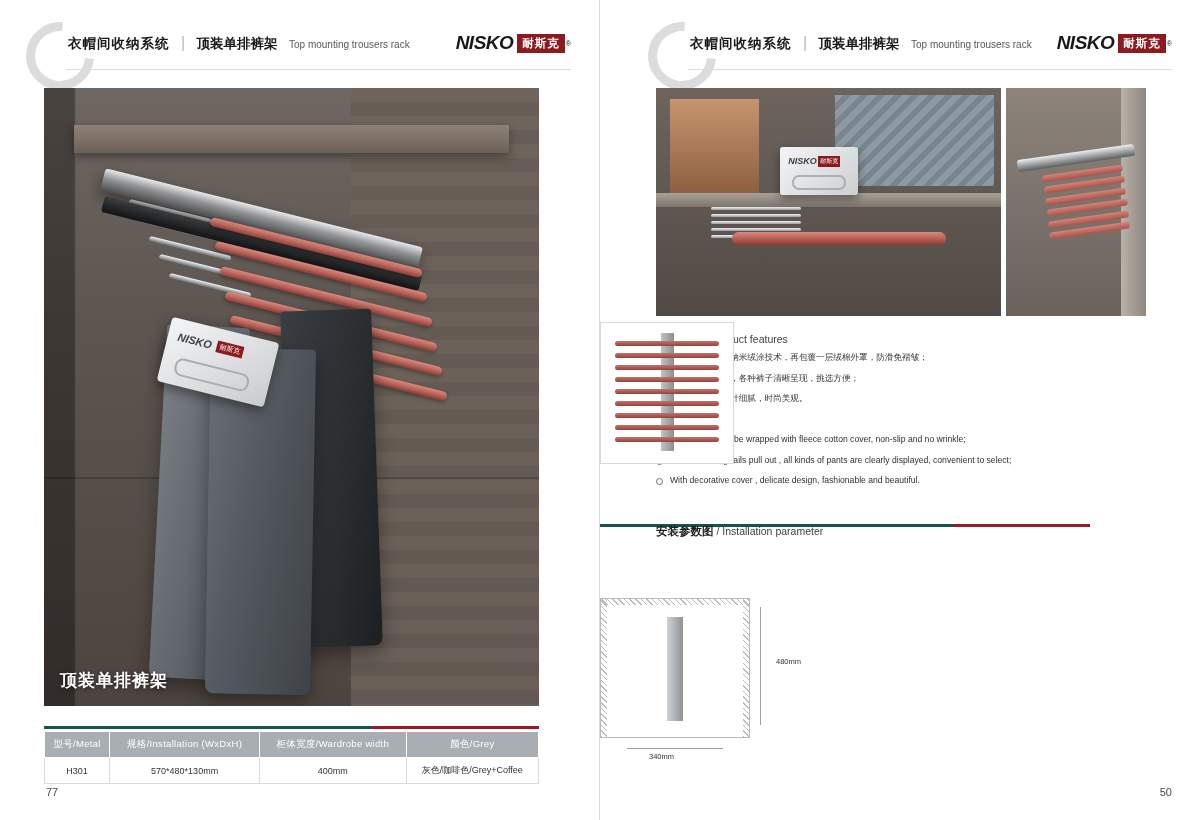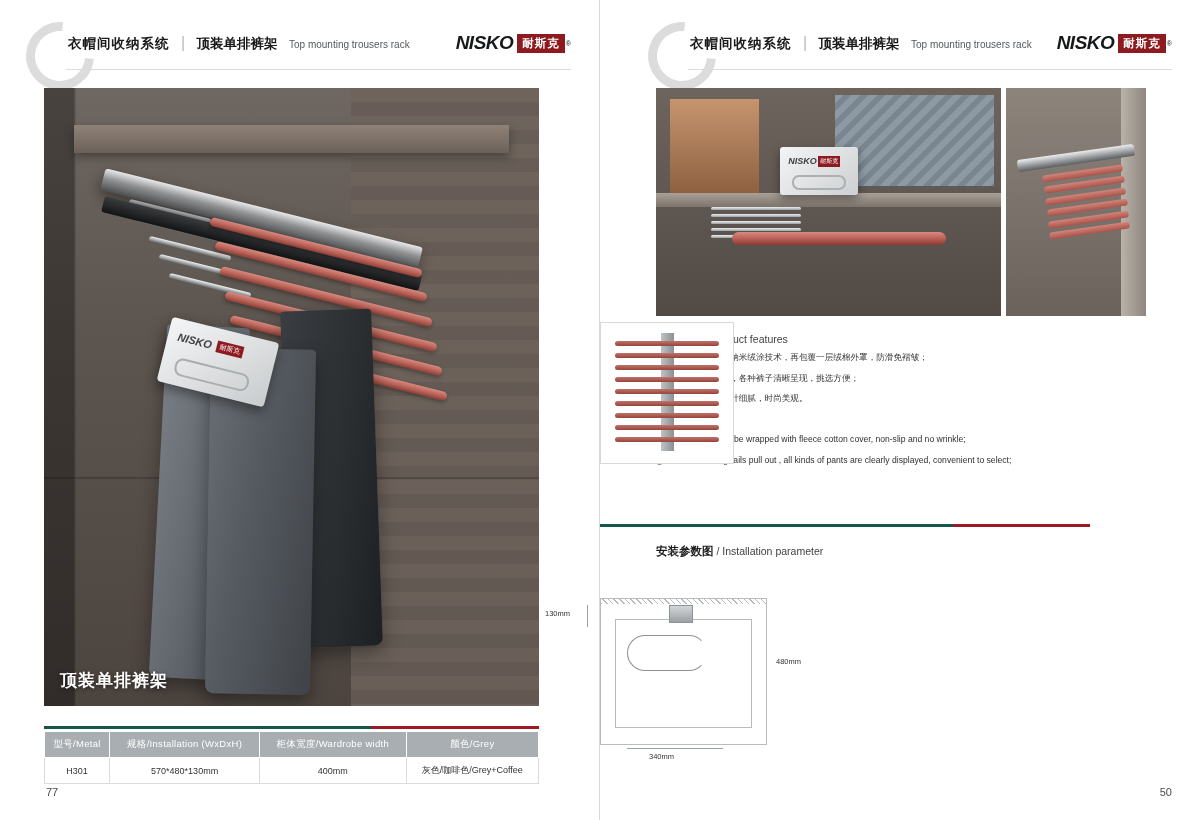--- a/index.html
+++ b/index.html
@@ -342,41 +342,42 @@
 
     <div class="feat-cn">
       <div class="bullet">金属裤管，经过纳米绒涂技术，再包覆一层绒棉外罩，防滑免褶皱；</div>
       <div class="bullet">缓冲导轨全位出，各种裤子清晰呈现，挑选方便；</div>
       <div class="bullet">标配装饰盖，设计细腻，时尚美观。</div>
     </div>
 
     <div class="feat-en">
       <div class="bullet">Metal trousers tube wrapped with fleece cotton cover, non-slip and no wrinkle;</div>
       <div class="bullet">When buffering rails pull out , all kinds of pants are clearly displayed,  convenient to select;</div>
+      <div class="bullet">With decorative cover , delicate design, fashionable and beautiful.</div>
     </div>
 
     <div class="diagbox">
       <div class="dbar"></div>
       <div class="dtube" style="left:14px;top:18px;width:104px;"></div>
       <div class="dtube" style="left:14px;top:30px;width:104px;"></div>
       <div class="dtube" style="left:14px;top:42px;width:104px;"></div>
       <div class="dtube" style="left:14px;top:54px;width:104px;"></div>
       <div class="dtube" style="left:14px;top:66px;width:104px;"></div>
       <div class="dtube" style="left:14px;top:78px;width:104px;"></div>
       <div class="dtube" style="left:14px;top:90px;width:104px;"></div>
       <div class="dtube" style="left:14px;top:102px;width:104px;"></div>
       <div class="dtube" style="left:14px;top:114px;width:104px;"></div>
     </div>
 
     <div class="div-line">
         <i class="g"></i>
         <i class="r"></i>
       </div>
 
-    <div class="sec-title" style="left:56px;top:544px;">
+    <div class="sec-title" style="left:56px;top:524px;">
       <span>安装参数图</span><em> / </em><em>Installation parameter</em>
     </div>
 
     <div class="draw left-d">
       <div class="hatch" style="left:0;top:0;width:100%;height:6px;"></div>
       <div class="hatch" style="left:0;top:0;width:6px;height:100%;"></div>
       <div class="hatch" style="right:0;top:0;width:6px;height:100%;"></div>
       <div class="centerbar" style="left:50%;top:18px;width:16px;height:104px;margin-left:-8px;"></div>
       <div class="rackstack" style="left:22px;top:24px;width:38px;height:94px;">
         <i style="top:0"></i>
@@ -399,24 +400,16 @@
           <i style="top:66px"></i>
           <i style="top:77px"></i>
           <i style="top:88px"></i>
       </div>
       <div class="dimline" style="left:26px;bottom:-12px;width:96px;height:1px;"></div>
       <div class="dim" style="left:48px;bottom:-24px;">340mm</div>
       <div class="dimline" style="right:-12px;top:8px;width:1px;height:118px;"></div>
       <div class="dim" style="right:-52px;top:58px;">480mm</div>
     </div>
 
-    <div class="draw right-d">
-      <div class="hatch" style="left:0;top:0;width:100%;height:5px;"></div>
-      <div style="position:absolute;left:14px;top:20px;right:14px;bottom:16px;border:1px solid #b9bcbe;"></div>
-      <div style="position:absolute;left:48%;top:6px;width:22px;height:16px;margin-left:-11px;background:linear-gradient(180deg,#d3d6d8,#9aa0a4);border:1px solid #8d9295;"></div>
-      <div style="position:absolute;left:26px;top:36px;width:78px;height:34px;border:1.5px solid #8d9295;border-radius:18px 18px 18px 18px / 18px 18px 18px 18px;border-right-color:transparent;"></div>
-      <div class="dimline" style="left:-14px;top:6px;width:1px;height:22px;"></div>
-      <div class="dim" style="left:-56px;top:10px;">130mm</div>
-    </div>
 
     <div class="pageno">50</div>
   </div>
 </div>
 
 </body></html>

